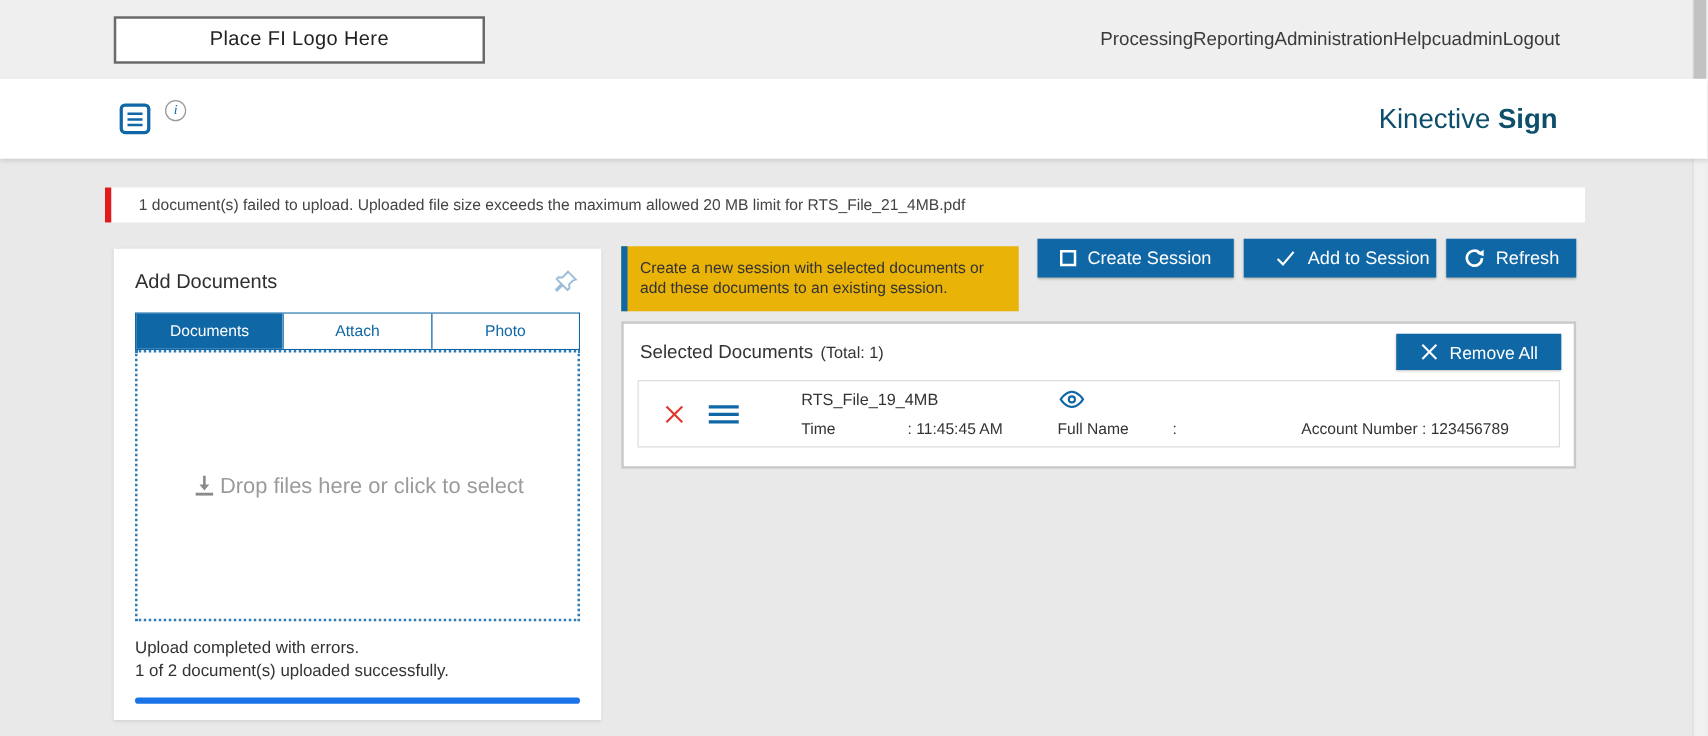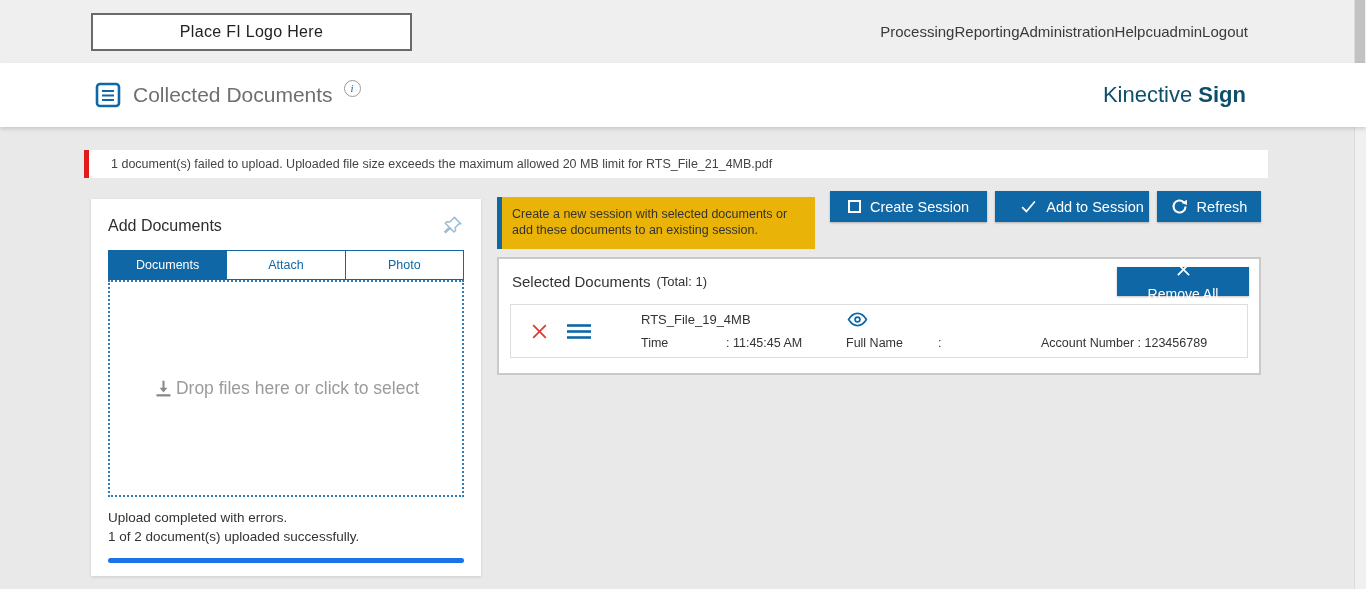--- a/index.html
+++ b/index.html
@@ -11,21 +11,21 @@
     overflow: hidden;
     color: #333;
   }
 
   
   .topbar {
     position: absolute; left: 0; top: 0; width: 1366px; height: 63px;
     background: #efefef; display: flex; align-items: center;
   }
   .logo-box {
-    margin-left: 91px; width: 321px; height: 38px;
+    margin-left: 91px; width: 297px; height: 38px;
     background: #fff; border: 2px solid #6a6a6a;
     display: flex; align-items: center; justify-content: center;
     font-size: 16px; color: #222; letter-spacing: .3px;
   }
   .nav { margin-left: auto; margin-right: 118px; display: flex; align-items: center; }
   .nav-item { font-size: 15px; color: #3a3a3a; cursor: pointer; white-space: nowrap; }
 
   
   .header {
     position: absolute; left: 0; top: 63px; width: 1366px; height: 64px;
@@ -97,21 +97,21 @@
   .square-icon { width: 13px; height: 13px; border: 2px solid #fff; display: inline-block; }
 
   
   .sel-panel {
     position: absolute; left: 497px; top: 257px; width: 764px; height: 118px;
     background: #fff; border: 2px solid #c9c9c9;
   }
   .sel-head { display: flex; align-items: center; padding: 8px 10px 2px 13px; }
   .sel-title { font-size: 15px; color: #333; }
   .sel-total { font-size: 13px; color: #333; margin-left: 6px; }
-  .btn-remove { margin-left: auto; width: 132px; height: 29px; font-size: 14px; flex-direction: column; }
+  .btn-remove { margin-left: auto; width: 132px; height: 29px; font-size: 14px; }
   .doc-row {
     margin: 6px 11px; border: 1px solid #ddd; padding: 7px 10px;
     display: flex; align-items: center;
   }
   .row-icons { display: flex; align-items: center; gap: 17px; width: 120px; padding-left: 9px; }
   .row-content {
     flex: 1; display: grid; grid-template-columns: 205px 195px 1fr;
     row-gap: 9px; align-items: center;
   }
   .filename { font-size: 13px; color: #333; }
@@ -147,21 +147,20 @@
 
 <div class="header">
   <span class="header-doc-icon">
     <svg width="26" height="26" viewBox="0 0 26 26">
       <rect x="2" y="2" width="22" height="22" rx="3" fill="none" stroke="#0f67a6" stroke-width="2.6"></rect>
       <line x1="7" y1="9" x2="19" y2="9" stroke="#0f67a6" stroke-width="2"></line>
       <line x1="7" y1="13.5" x2="19" y2="13.5" stroke="#0f67a6" stroke-width="2"></line>
       <line x1="7" y1="18" x2="19" y2="18" stroke="#0f67a6" stroke-width="2"></line>
     </svg>
   </span>
-  <span class="page-title">Collected Documents</span>
   <span class="info-icon">i</span>
   <span class="brand"><span>Kinective </span><span class="brand-suffix">Sign</span></span>
 </div>
 
 <div class="alert">
   <span>1 document(s) failed to upload. Uploaded file size exceeds the maximum allowed 20 MB limit for RTS_File_21_4MB.pdf</span>
 </div>
 
 <div class="add-card">
   <div class="add-head">

